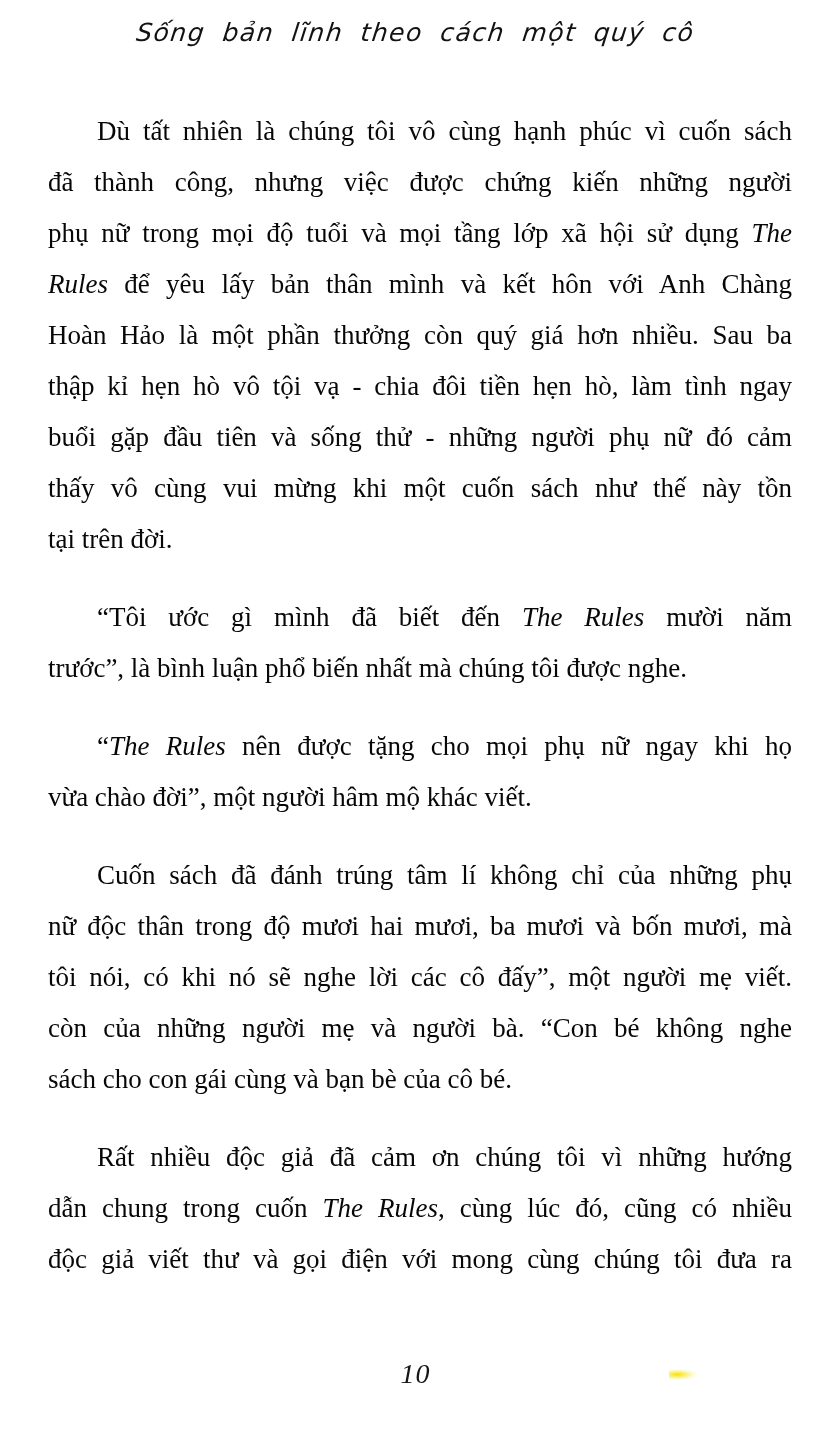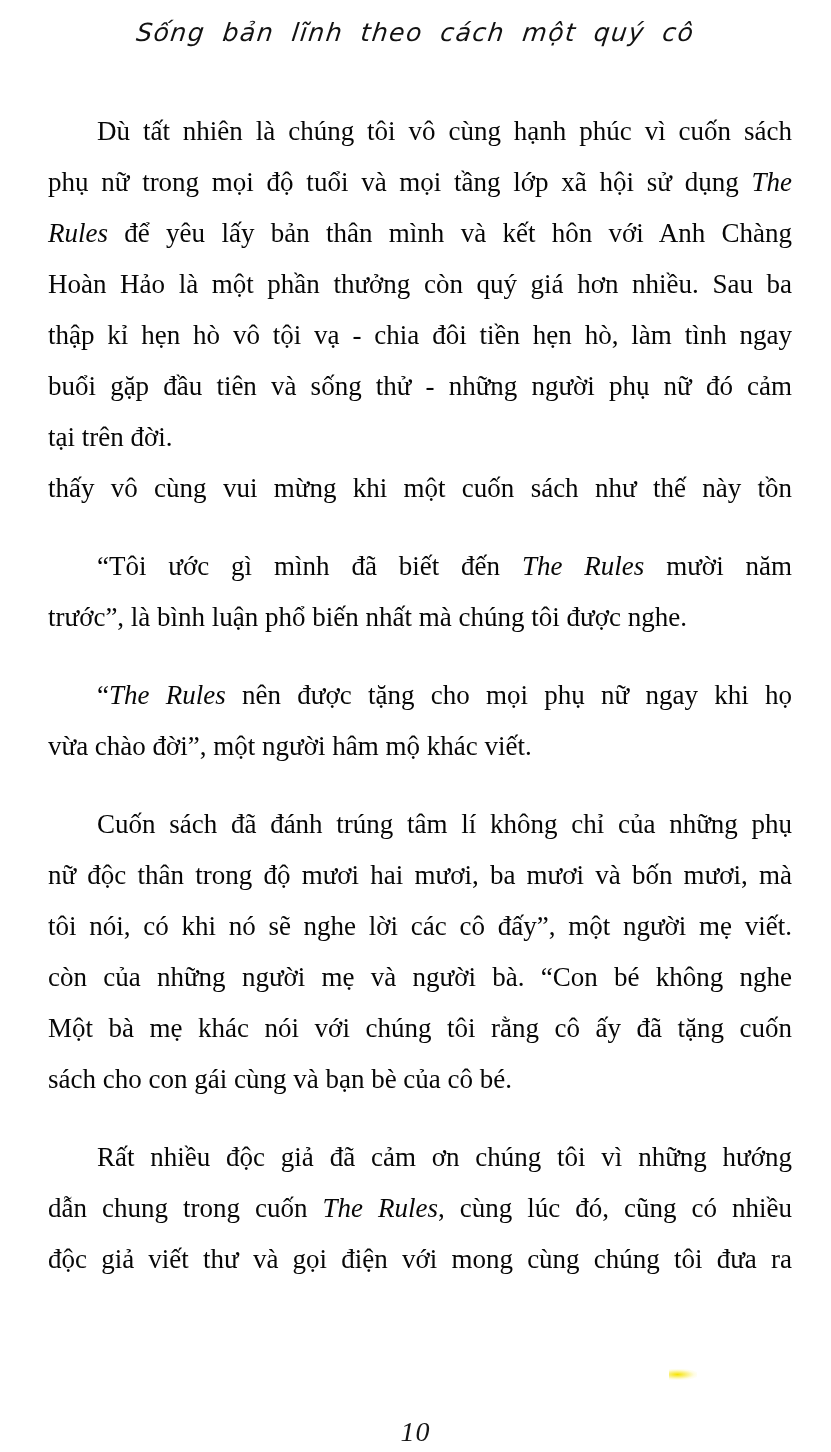--- a/index.html
+++ b/index.html
@@ -47,21 +47,21 @@
     line-height: 51px;
     text-align: justify;
     text-align-last: justify;
     hyphens: none;
   }
   .line.plast { text-align-last: left; }
   .line.findent { text-indent: 49px; }
   .it { font-style: italic; }
   .page-number {
     position: absolute;
-    top: 1416px;
+    top: 1358px;
     left: 0;
     width: 100%;
     text-align: center;
     font-style: italic;
     font-size: 28px;
     letter-spacing: 1px;
     color: #161616;
   }
   .yellow-speck {
     position: absolute;
@@ -79,42 +79,42 @@
 </style>
 </head>
 <body>
 
 <div class="book-page">
   <div class="running-header">Sống bản lĩnh theo cách một quý cô</div>
 
   <div class="content" id="paragraphs">
       <div class="para">
         <div class="line findent"><span class="rg">Dù tất nhiên là chúng tôi vô cùng hạnh phúc vì cuốn sách</span></div>
+        <div class="line"><span class="rg">đã thành công, nhưng việc được chứng kiến những người</span></div>
         <div class="line"><span class="rg">phụ nữ trong mọi độ tuổi và mọi tầng lớp xã hội sử dụng </span><span class="it">The</span></div>
         <div class="line"><span class="it">Rules</span><span class="rg"> để yêu lấy bản thân mình và kết hôn với Anh Chàng</span></div>
         <div class="line"><span class="rg">Hoàn Hảo là một phần thưởng còn quý giá hơn nhiều. Sau ba</span></div>
         <div class="line"><span class="rg">thập kỉ hẹn hò vô tội vạ - chia đôi tiền hẹn hò, làm tình ngay</span></div>
         <div class="line"><span class="rg">buổi gặp đầu tiên và sống thử - những người phụ nữ đó cảm</span></div>
+        <div class="line"><span class="rg">thấy vô cùng vui mừng khi một cuốn sách như thế này tồn</span></div>
         <div class="line plast"><span class="rg">tại trên đời.</span></div>
-        <div class="line"><span class="rg">thấy vô cùng vui mừng khi một cuốn sách như thế này tồn</span></div>
       </div>
       <div class="para">
         <div class="line findent"><span class="rg">“Tôi ước gì mình đã biết đến </span><span class="it">The Rules</span><span class="rg"> mười năm</span></div>
         <div class="line plast"><span class="rg">trước”, là bình luận phổ biến nhất mà chúng tôi được nghe.</span></div>
       </div>
       <div class="para">
         <div class="line findent"><span class="rg">“</span><span class="it">The Rules</span><span class="rg"> nên được tặng cho mọi phụ nữ ngay khi họ</span></div>
         <div class="line plast"><span class="rg">vừa chào đời”, một người hâm mộ khác viết.</span></div>
       </div>
       <div class="para">
         <div class="line findent"><span class="rg">Cuốn sách đã đánh trúng tâm lí không chỉ của những phụ</span></div>
         <div class="line"><span class="rg">nữ độc thân trong độ mươi hai mươi, ba mươi và bốn mươi, mà</span></div>
         <div class="line"><span class="rg">tôi nói, có khi nó sẽ nghe lời các cô đấy”, một người mẹ viết.</span></div>
         <div class="line"><span class="rg">còn của những người mẹ và người bà. “Con bé không nghe</span></div>
-        <div class="line"><span class="rg">Một bà mẹ khác nói với chúng tôi rằng cô ấy đã tặng cuốn</span></div>
         <div class="line plast"><span class="rg">sách cho con gái cùng và bạn bè của cô bé.</span></div>
       </div>
       <div class="para">
         <div class="line findent"><span class="rg">Rất nhiều độc giả đã cảm ơn chúng tôi vì những hướng</span></div>
         <div class="line"><span class="rg">dẫn chung trong cuốn </span><span class="it">The Rules</span><span class="rg">, cùng lúc đó, cũng có nhiều</span></div>
         <div class="line"><span class="rg">độc giả viết thư và gọi điện với mong cùng chúng tôi đưa ra</span></div>
       </div>
     </div>
 
   <div class="yellow-speck"></div>

